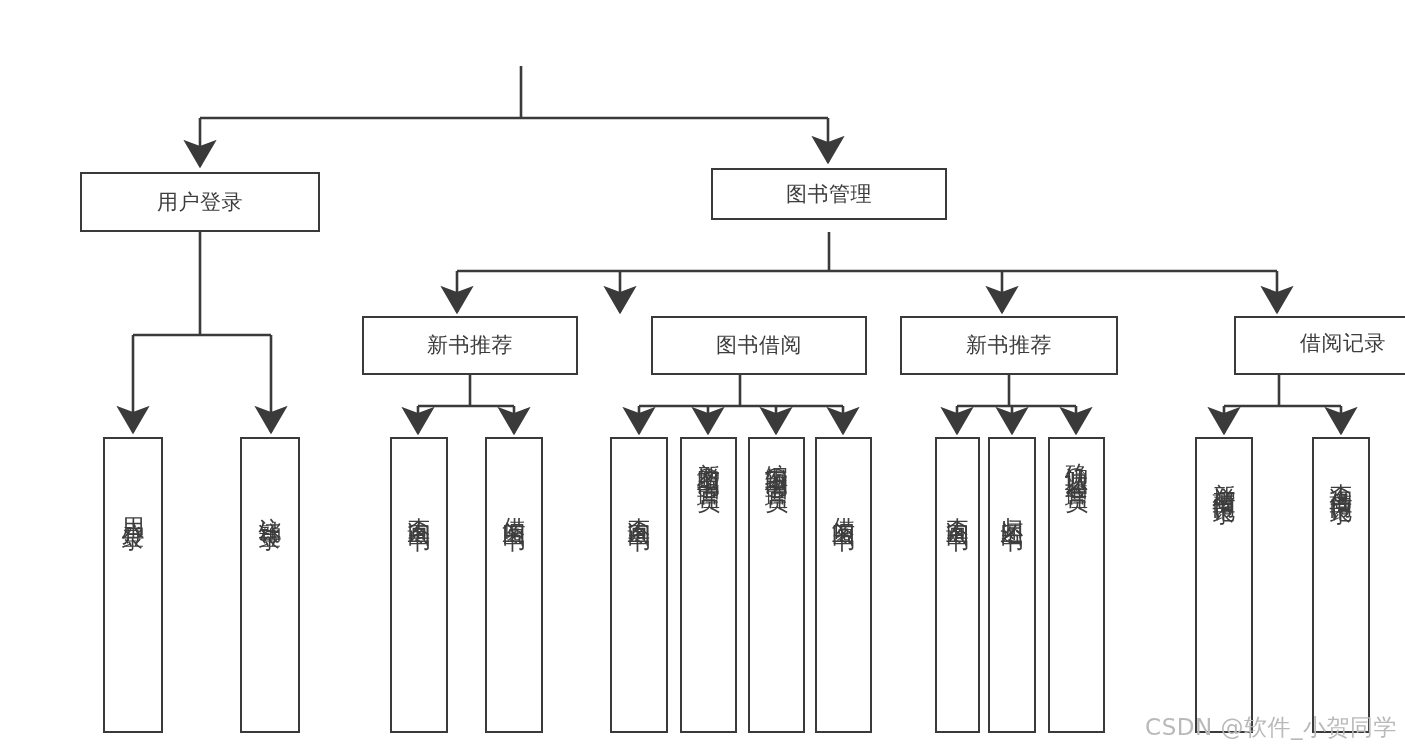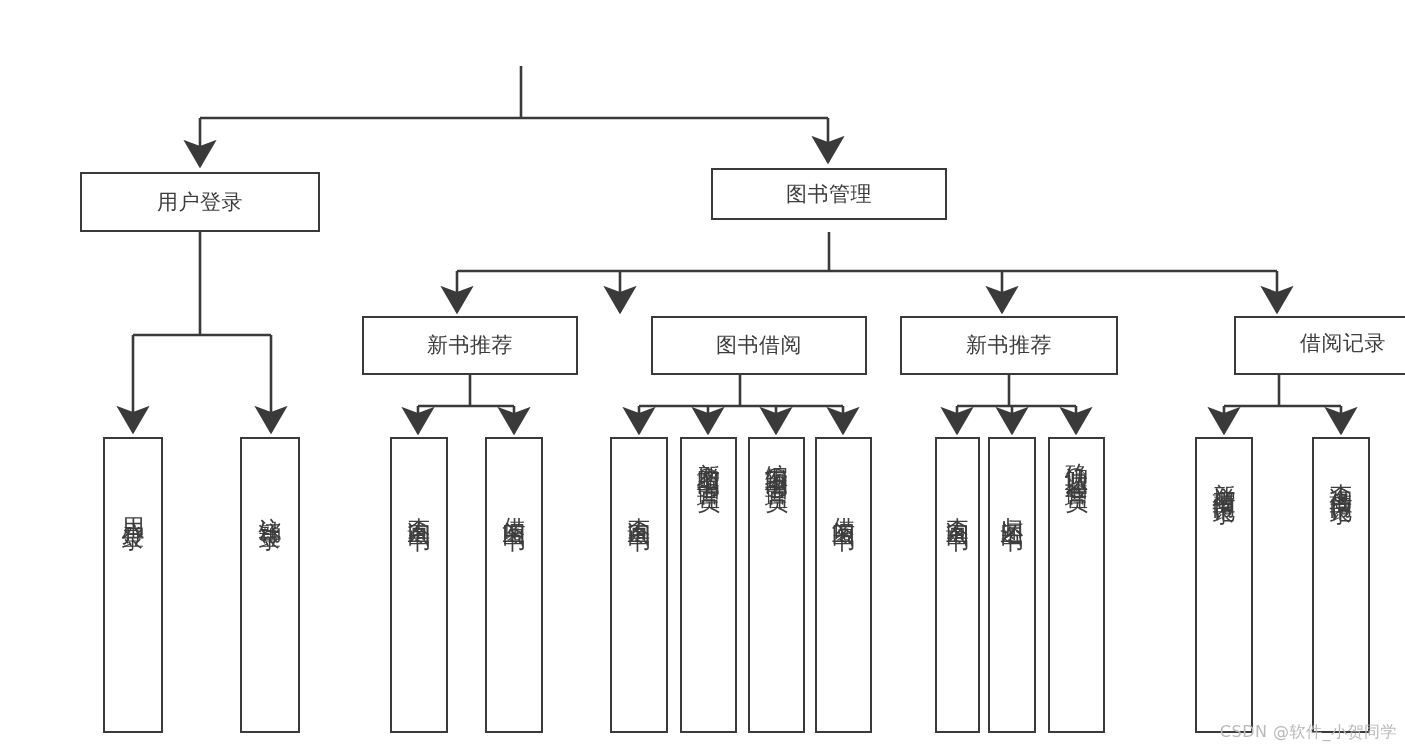--- a/index.html
+++ b/index.html
@@ -53,21 +53,21 @@
     text-orientation: upright;
     font-size: 23px;
     letter-spacing: 4px;
     line-height: 1;
     white-space: nowrap;
   }
   #watermark {
     position: absolute;
     right: 8px;
     bottom: 4px;
-    font-size: 16px;
+    font-size: 23px;
     color: #b9b9b9;
     letter-spacing: 0.5px;
     white-space: nowrap;
   }
 </style>
 </head>
 <body>
 
 <div id="canvas">
 

